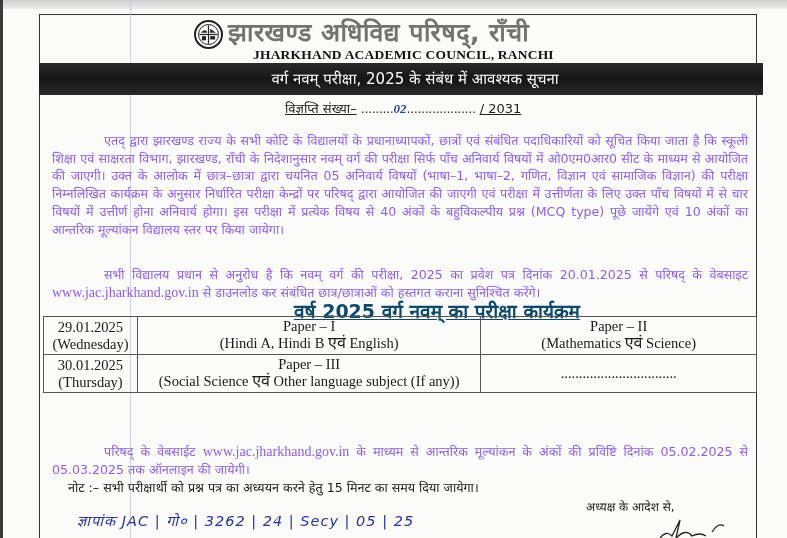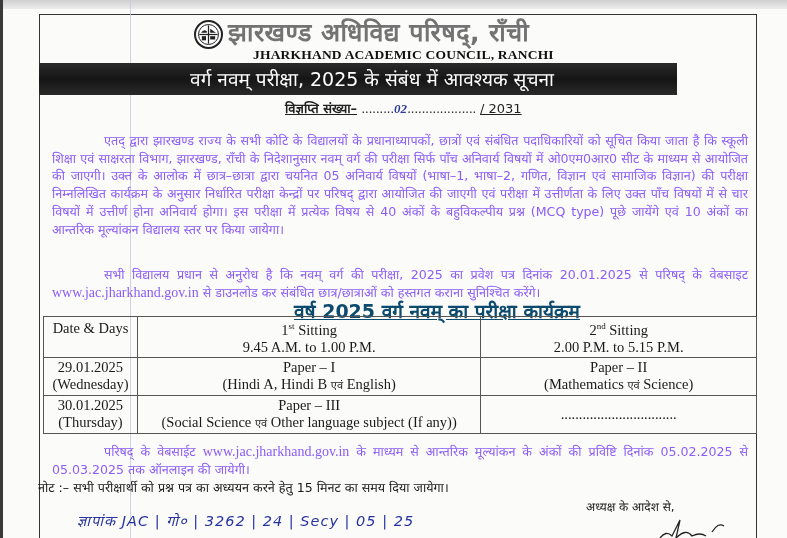--- a/index.html
+++ b/index.html
@@ -34,31 +34,31 @@
     position: absolute; left: 228px; top: 14px; width: 360px;
     font-family: "DejaVu Sans", sans-serif; font-size: 25px; font-weight: bold;
     letter-spacing: 0.5px; color: #737373; white-space: nowrap;
   }
   .eng-title {
     position: absolute; left: 253px; top: 47px; width: 320px;
     font-family: "Liberation Serif", serif; font-size: 13.5px; font-weight: bold;
     color: #111; white-space: nowrap; letter-spacing: 0.2px;
   }
   .banner {
-    position: absolute; left: 39px; top: 63px; width: 638px; height: 32px;
+    position: absolute; left: 39px; top: 63px; width: 724px; height: 32px;
     background: linear-gradient(#2b2b2b, #151515 50%, #2a2a2a);
     color: #fff; text-align: center;
-    font-size: 19px; line-height: 32px; padding-left: 28px;
+    font-size: 15px; line-height: 32px; padding-left: 28px;
     white-space: nowrap;
   }
   .notice-no {
     position: absolute; left: 285px; top: 99px; white-space: nowrap;
     font-size: 13px; color: #222;
   }
-  .notice-no .lbl { text-decoration: underline; font-weight: bold; }
+  .notice-no .lbl { text-decoration: underline; }
   .notice-no .dots { letter-spacing: -0.5px; color: #333; }
   .notice-no .num { font-family: Liberation Serif, serif; font-style: italic; color: #2b3b9b; font-weight: bold; font-size: 13px; }
   .notice-no .yr { text-decoration: underline; }
   
   .para {
     position: absolute; left: 52px; width: 696px;
     font-size: 12.6px; line-height: 17.7px; color: #8b5cf6;
     text-align: justify; text-align-last: left;
   }
   .para1 { top: 132px; text-indent: 52px; }
@@ -75,25 +75,25 @@
     font-size: 14.5px; color: #1a1a1a;
   }
   table.sched td {
     border: 1px solid #555; text-align: center; vertical-align: middle;
     line-height: 17px; padding: 1px 2px;
   }
   table.sched tr { height: 36px; }
   table.sched td.c1 { width: 94px; }
   table.sched td.c2 { width: 344px; }
   table.sched td.c3 { width: 276px; }
-  .dev { font-family: Liberation Serif, serif; font-size: 11px; }
+  .dev { font-family: Liberation Mono, monospace; font-size: 16px; }
   sup { font-size: 9px; }
   .para3 { top: 443px; text-indent: 52px; }
   .note {
-    position: absolute; left: 38px; top: 479px; font-size: 12.6px; white-space: nowrap;
+    position: absolute; left: 68px; top: 479px; font-size: 12.6px; white-space: nowrap;
   }
   .memo {
     position: absolute; left: 77px; top: 510px; white-space: nowrap;
     font-family: "DejaVu Sans", sans-serif; font-style: italic; font-size: 14.5px;
     color: #2633a0; letter-spacing: 1px;
   }
   .order {
     position: absolute; left: 586px; top: 498px; font-size: 12px; white-space: nowrap;
   }
   .signature {
@@ -133,31 +133,20 @@
 </div>
 
 <div class="para para1">एतद् द्वारा झारखण्ड राज्य के सभी कोटि के विद्यालयों के प्रधानाध्यापकों, छात्रों एवं संबंधित पदाधिकारियों को सूचित किया जाता है कि स्कूली शिक्षा एवं साक्षरता विभाग, झारखण्ड, राँची के निदेशानुसार नवम् वर्ग की परीक्षा सिर्फ पाँच अनिवार्य विषयों में ओ0एम0आर0 सीट के माध्यम से आयोजित की जाएगी। उक्त के आलोक में छात्र–छात्रा द्वारा चयनित 05 अनिवार्य विषयों (भाषा–1, भाषा–2, गणित, विज्ञान एवं सामाजिक विज्ञान) की परीक्षा निम्नलिखित कार्यक्रम के अनुसार निर्धारित परीक्षा केन्द्रों पर परिषद् द्वारा आयोजित की जाएगी एवं परीक्षा में उत्तीर्णता के लिए उक्त पाँच विषयों में से चार विषयों में उत्तीर्ण होना अनिवार्य होगा। इस परीक्षा में प्रत्येक विषय से 40 अंकों के बहुविकल्पीय प्रश्न (MCQ type) पूछे जायेंगे एवं 10 अंकों का आन्तरिक मूल्यांकन विद्यालय स्तर पर किया जायेगा।</div>
 
 <div class="para para2"><span>सभी विद्यालय प्रधान से अनुरोध है कि नवम् वर्ग की परीक्षा, 2025 का प्रवेश पत्र दिनांक 20.01.2025 से परिषद् के वेबसाइट </span><span class="serif">www.jac.jharkhand.gov.in</span><span> से डाउनलोड कर संबंधित छात्र/छात्राओं को हस्तगत कराना सुनिश्चित करेंगे।</span></div>
 
 <div class="sched-heading">वर्ष 2025 वर्ग नवम् का परीक्षा कार्यक्रम</div>
 
 <table class="sched">
   <tbody>
-      <tr>
-    <td class="c1"><span>Date &amp; Days</span><br>&nbsp;</td>
-    <td class="c2">
-      <span>1</span><sup>st</sup><span> Sitting</span><br>
-      <span>9.45 A.M. to 1.00 P.M.</span>
-    </td>
-    <td class="c3">
-      <span>2</span><sup>nd</sup><span> Sitting</span><br>
-      <span>2.00 P.M. to 5.15 P.M.</span>
-    </td>
-  </tr>
   <tr>
     <td class="c1">
       <span>29.01.2025</span><br>
       <span>(Wednesday)</span>
     </td>
     <td class="c2">
       <span>Paper – I</span><br>
       <span>(Hindi A, Hindi B </span><span class="dev">एवं</span><span>  English)</span>
     </td>
     <td class="c3">

